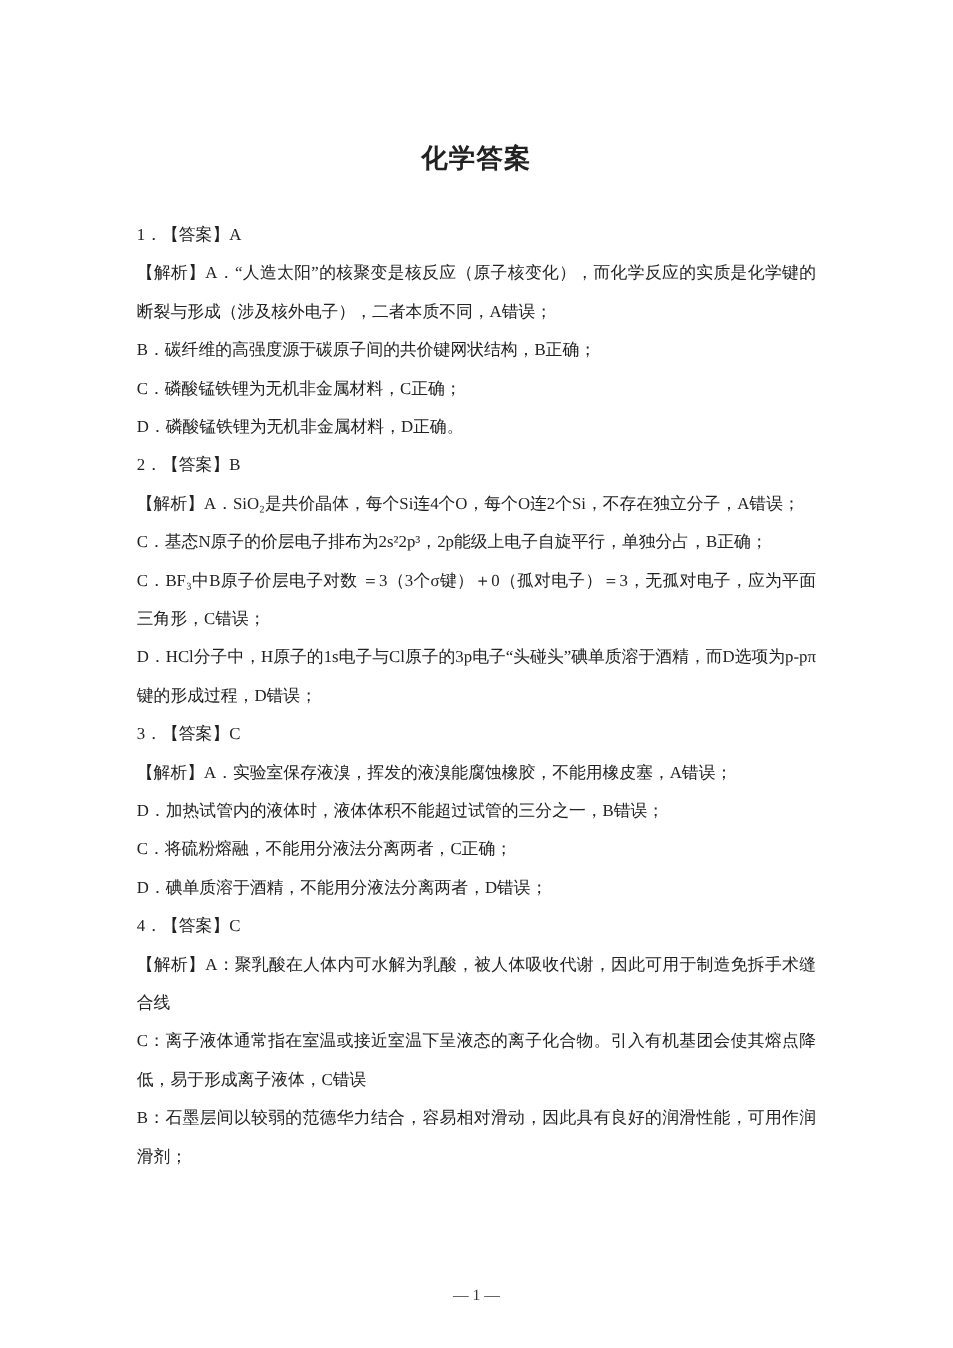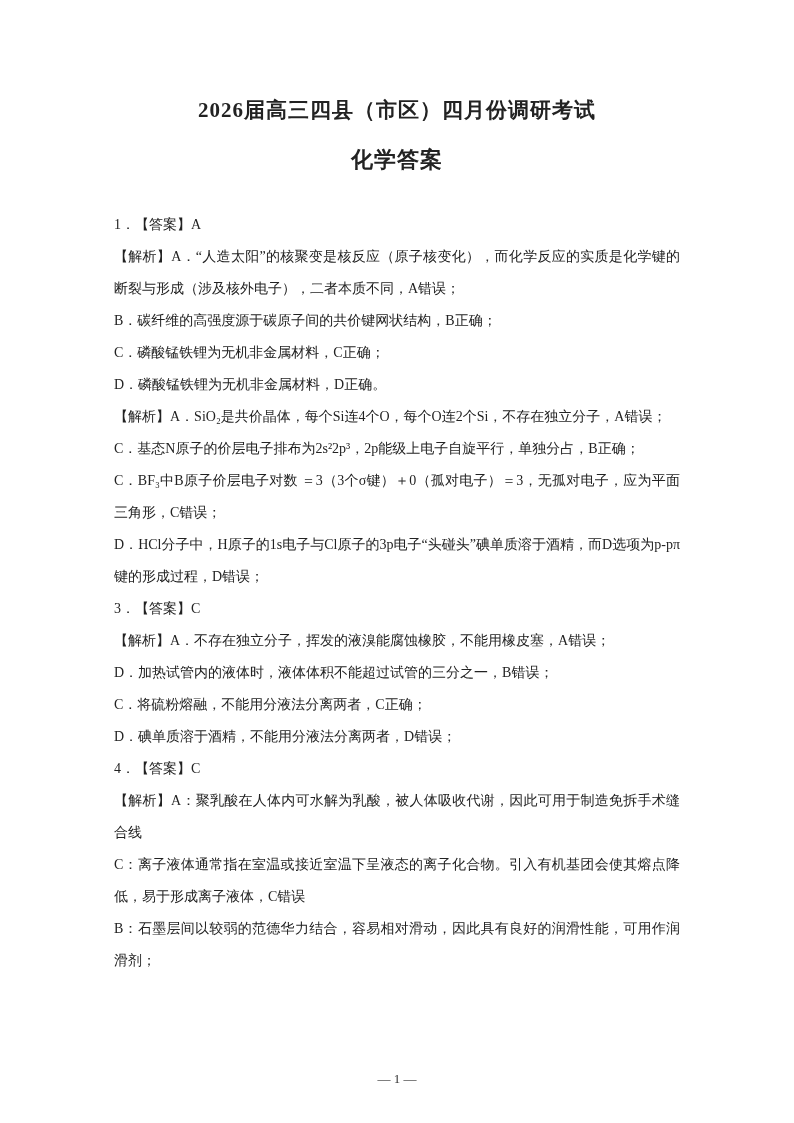--- a/index.html
+++ b/index.html
@@ -48,35 +48,35 @@
     width: 100%;
     text-align: center;
     font-size: 13px;
     color: #333333;
   }
 </style>
 </head>
 <body>
 
 <div class="page">
-  <h1 class="doc-title">2026届高三四县（市区）四月份调研考试</h1>
   <h2 class="doc-subtitle">化学答案</h2>
 
   <div class="doc-body">
     <p>1．【答案】A</p>
     <p>【解析】A．“人造太阳”的核聚变是核反应（原子核变化），而化学反应的实质是化学键的断裂与形成（涉及核外电子），二者本质不同，A错误；</p>
     <p>B．碳纤维的高强度源于碳原子间的共价键网状结构，B正确；</p>
     <p>C．磷酸锰铁锂为无机非金属材料，C正确；</p>
     <p>D．磷酸锰铁锂为无机非金属材料，D正确。</p>
+    <p>2．【答案】B</p>
     <p>【解析】A．SiO₂是共价晶体，每个Si连4个O，每个O连2个Si，不存在独立分子，A错误；</p>
     <p>C．基态N原子的价层电子排布为2s²2p³，2p能级上电子自旋平行，单独分占，B正确；</p>
     <p>C．BF₃中B原子价层电子对数 ＝3（3个σ键）＋0（孤对电子）＝3，无孤对电子，应为平面三角形，C错误；</p>
     <p>D．HCl分子中，H原子的1s电子与Cl原子的3p电子“头碰头”碘单质溶于酒精，而D选项为p-pπ键的形成过程，D错误；</p>
     <p>3．【答案】C</p>
-    <p>【解析】A．不存在独立分子，挥发的液溴能腐蚀橡胶，不能用橡皮塞，A错误；</p>
+    <p>【解析】A．实验室保存液溴，挥发的液溴能腐蚀橡胶，不能用橡皮塞，A错误；</p>
     <p>D．加热试管内的液体时，液体体积不能超过试管的三分之一，B错误；</p>
     <p>C．将硫粉熔融，不能用分液法分离两者，C正确；</p>
     <p>D．碘单质溶于酒精，不能用分液法分离两者，D错误；</p>
     <p>4．【答案】C</p>
     <p>【解析】A：聚乳酸在人体内可水解为乳酸，被人体吸收代谢，因此可用于制造免拆手术缝合线</p>
     <p>C：离子液体通常指在室温或接近室温下呈液态的离子化合物。引入有机基团会使其熔点降低，易于形成离子液体，C错误</p>
     <p>B：石墨层间以较弱的范德华力结合，容易相对滑动，因此具有良好的润滑性能，可用作润滑剂；</p>
   </div>
 
   <div class="page-footer">— 1 —</div>

